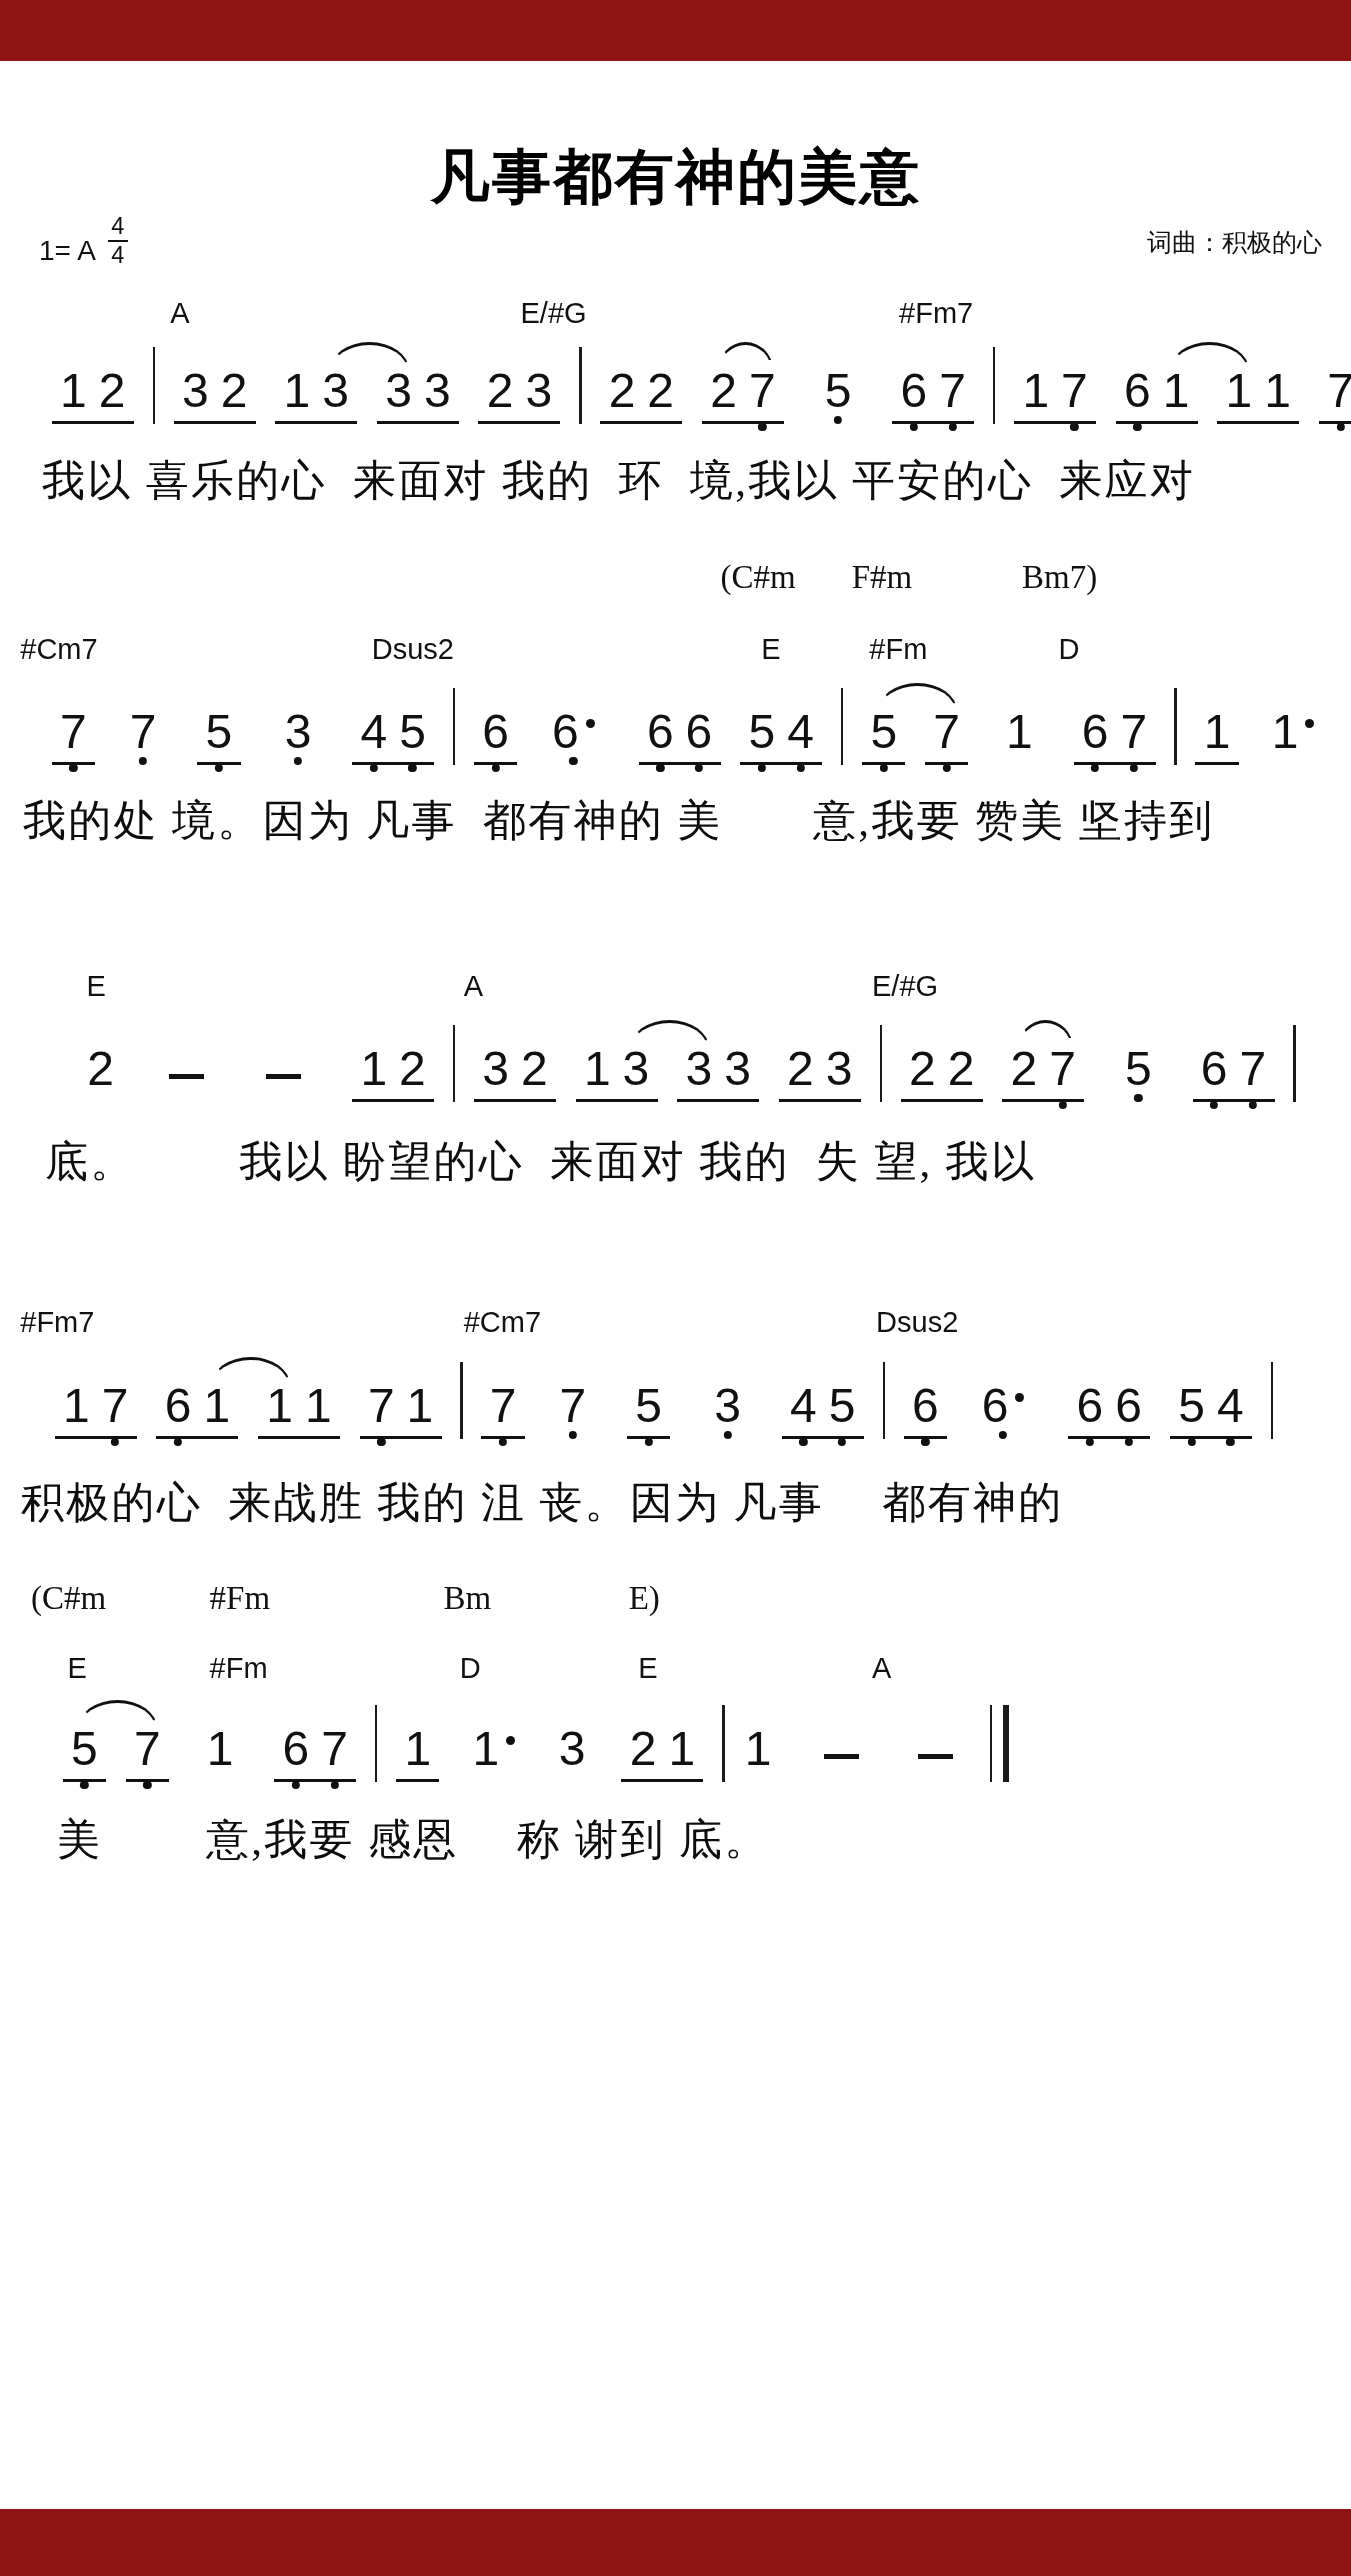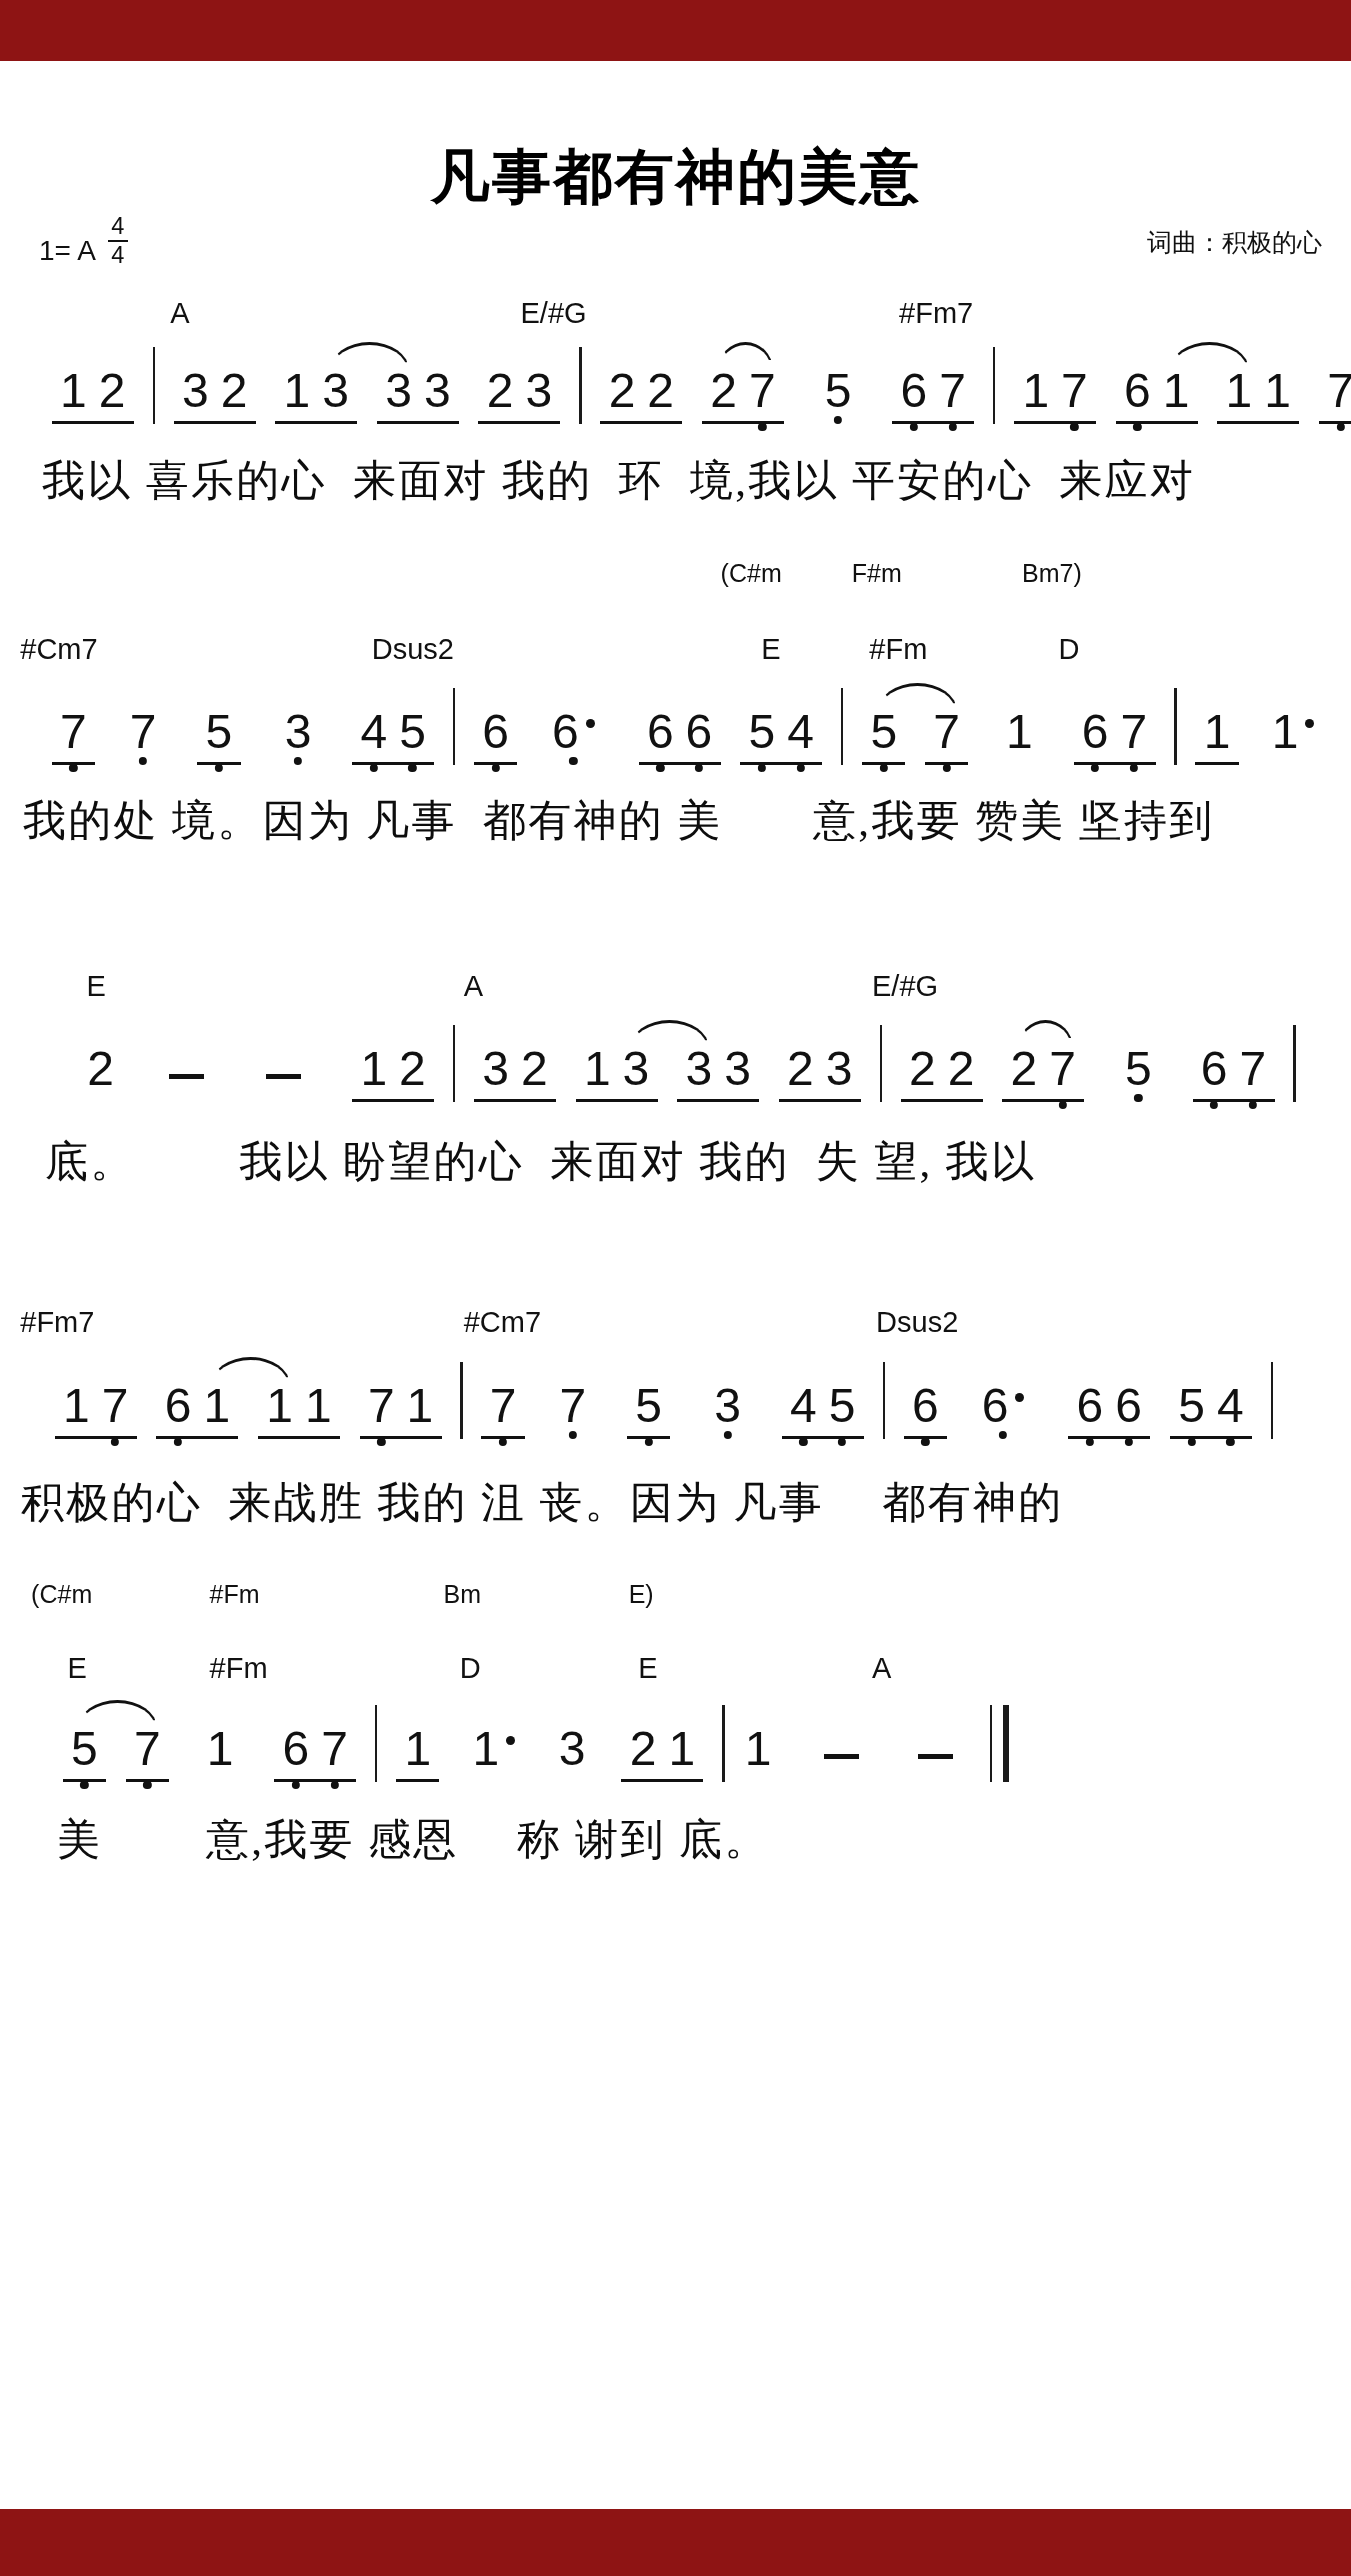--- a/index.html
+++ b/index.html
@@ -13,21 +13,21 @@
          letter-spacing:2.3px;color:#000;}
   .meta{position:absolute;top:215px;left:32px;font-size:28px;color:#111;display:flex;align-items:flex-end;margin-left:7px;}
   .frac{display:inline-flex;flex-direction:column;align-items:center;margin-left:12px;line-height:1;}
   .frac .fn{font-size:23.5px;}
   .frac .fl{width:19.7px;height:2.3px;background:#111;margin:1.5px 0;}
   .credit{position:absolute;top:226px;right:30px;font-size:25px;
           font-family:"Liberation Serif",serif;color:#111;}
   
   .chord-row{position:absolute;left:0;width:1352px;height:38px;}
   .chord{position:absolute;font-size:29px;color:#111;white-space:nowrap;}
-  .chord.alt{font-size:25px;}
+  .chord.alt{font-size:33px;font-family:Liberation Serif, serif;}
   
   .notes-row{position:absolute;display:flex;align-items:flex-end;height:79px;white-space:nowrap;}
   .nt{position:relative;display:inline-block;font-size:48px;line-height:1;padding:0 6px;color:#111;}
   .grp{display:inline-block;border-bottom:3.8px solid #111;padding:0 2.3px 6px 2.3px;margin:0 9.8px;}
   .plain{display:inline-block;border-bottom:3.8px solid transparent;padding:0 0 6px 0;margin:0 5.3px;}
   .ld{position:absolute;left:50%;transform:translateX(-50%);width:8.3px;height:8.3px;
       border-radius:50%;background:#111;}
   .grp .ld{bottom:-16px;}
   .plain .ld{bottom:-9px;}
   .aug{display:inline-block;width:9px;height:9px;border-radius:50%;background:#111;

